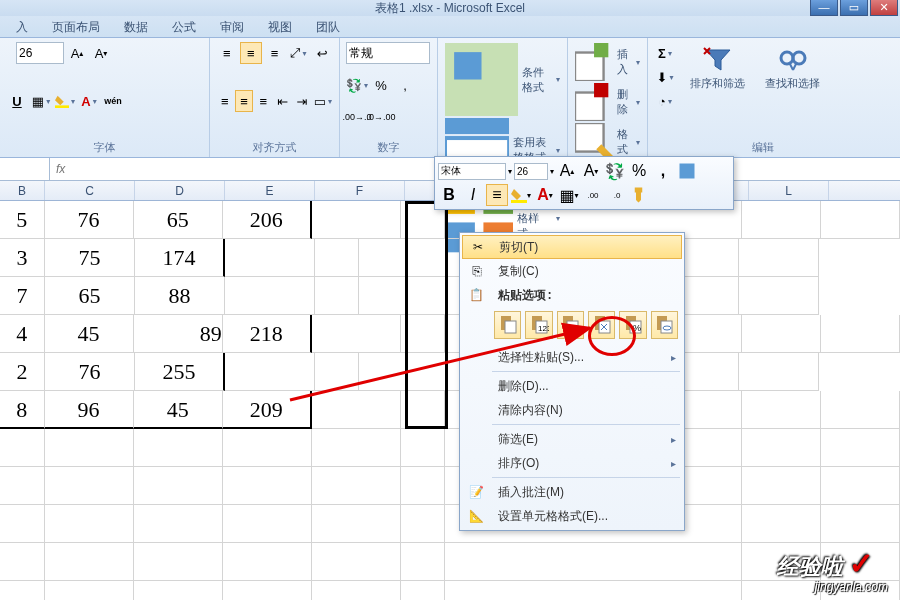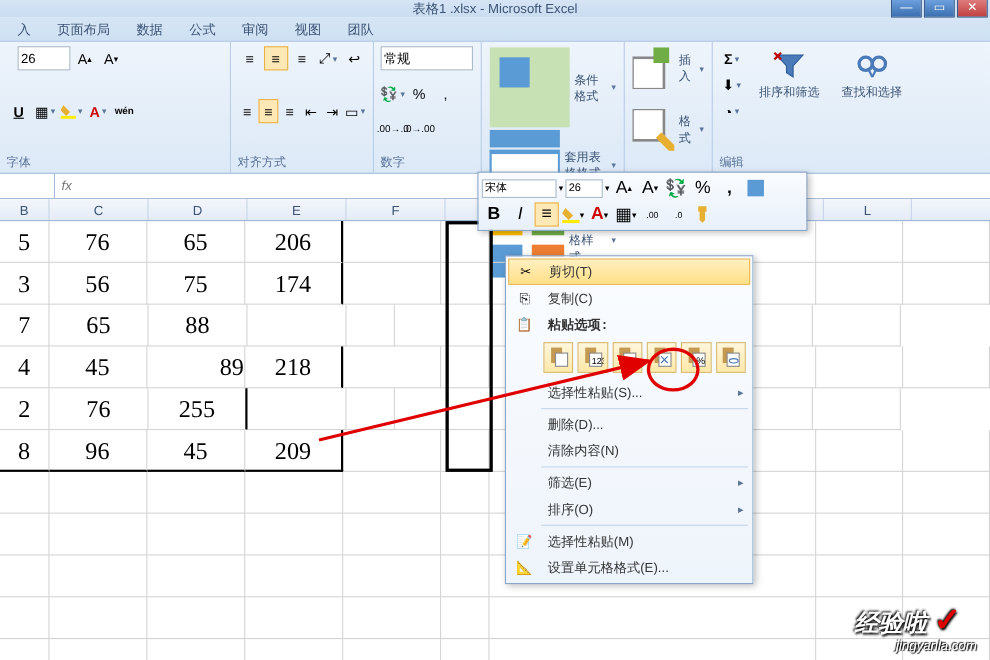--- a/index.html
+++ b/index.html
@@ -11,21 +11,21 @@
 .winbtn { width:28px; height:18px; border:1px solid #3a5a8a; margin-left:2px; background:linear-gradient(#6fa3e0,#3b6fb0); color:#fff; font-size:11px; text-align:center; line-height:16px; }
 .winbtn.close { background:linear-gradient(#e08080,#c04040); }
 
 
 .menutabs { height:22px; background:linear-gradient(#d6e5f5,#cde0f2); border-bottom:1px solid #9ab6dc; display:flex; padding-left:4px; font-size:12px; color:#3b5374; }
 .menutabs div { padding:3px 12px; }
 
 
 .ribbon { height:120px; background:linear-gradient(#eef4fb,#dce9f7); border-bottom:1px solid #9ab6dc; display:flex; position:relative; }
 .rgroup { border-right:1px solid #b8cde6; padding:4px 6px 2px 6px; display:flex; flex-direction:column; justify-content:space-between; }
-.rgroup-label { font-size:11px; color:#5a7399; padding-top:2px; }
+.rgroup-label { text-align:center; font-size:11px; color:#5a7399; padding-top:2px; }
 .rrow { display:flex; align-items:center; gap:2px; }
 .rbtn { width:22px; height:22px; border:1px solid transparent; display:flex; align-items:center; justify-content:center; font-size:13px; }
 .rbtn svg { width:16px; height:16px; }
 .sel { width:78px; height:22px; border:1px solid #abc; font-size:12px; padding:2px; background:#fff; }
 .fsize { width:48px; }
 .bigbtn { display:flex; flex-direction:column; align-items:center; padding:2px 6px; font-size:11px; color:#3b5374; }
 .bigbtn svg { width:32px; height:32px; }
 .medbtn { display:flex; align-items:center; gap:4px; font-size:11px; color:#3b5374; padding:1px; }
 .dd::after { content:'▾'; font-size:8px; margin-left:2px; color:#5a7399; }
 
@@ -186,20 +186,27 @@
   <div class="rgroup" style="width:80px">
     <div class="medbtn dd">
         <svg viewBox="0 0 16 16">
           <rect width="12" height="12" y="4" fill="#fff" stroke="#888"></rect>
           <rect x="8" width="6" height="6" fill="#70ad47"></rect>
         </svg>
         <span>插入</span>
       </div>
     <div class="medbtn dd">
         <svg viewBox="0 0 16 16">
+          <rect width="12" height="12" y="4" fill="#fff" stroke="#888"></rect>
+          <rect x="8" width="6" height="6" fill="#c00000"></rect>
+        </svg>
+        <span>删除</span>
+      </div>
+    <div class="medbtn dd">
+        <svg viewBox="0 0 16 16">
           <rect width="12" height="12" fill="#fff" stroke="#888"></rect>
           <path d="M10 10l6 6" stroke="#e8b030" stroke-width="3"></path>
         </svg>
         <span>格式</span>
       </div>
     <div class="rgroup-label"></div>
   </div>
 
   <div class="rgroup" style="width:230px;border-right:none">
     <div style="display:flex;gap:8px">
@@ -255,21 +262,20 @@
         <div class="cell" style="width: 90px;">65</div>
         <div class="cell thick-r" style="width: 90px;">206</div>
         <div class="cell" style="width: 90px; border-right: 1px solid rgb(212, 212, 212); border-bottom: 1px solid rgb(212, 212, 212);"></div>
         <div class="cell" style="width: 44px; border-right: 1px solid rgb(212, 212, 212); border-bottom: 1px solid rgb(212, 212, 212);"></div>
         <div class="cell" style="width: 300px; border-right: 1px solid rgb(212, 212, 212); border-bottom: 1px solid rgb(212, 212, 212);"></div>
         <div class="cell" style="width: 80px; border-right: 1px solid rgb(212, 212, 212); border-bottom: 1px solid rgb(212, 212, 212);"></div>
         <div class="cell" style="width: 80px; border-right: 1px solid rgb(212, 212, 212); border-bottom: 1px solid rgb(212, 212, 212);"></div>
       </div>
       <div class="row">
         <div class="cell" style="width: 45px;">3</div>
-        <div class="cell" style="width: 90px;">56</div>
         <div class="cell" style="width: 90px;">75</div>
         <div class="cell thick-r" style="width: 90px;">174</div>
         <div class="cell" style="width: 90px; border-right: 1px solid rgb(212, 212, 212); border-bottom: 1px solid rgb(212, 212, 212);"></div>
         <div class="cell" style="width: 44px; border-right: 1px solid rgb(212, 212, 212); border-bottom: 1px solid rgb(212, 212, 212);"></div>
         <div class="cell" style="width: 300px; border-right: 1px solid rgb(212, 212, 212); border-bottom: 1px solid rgb(212, 212, 212);"></div>
         <div class="cell" style="width: 80px; border-right: 1px solid rgb(212, 212, 212); border-bottom: 1px solid rgb(212, 212, 212);"></div>
         <div class="cell" style="width: 80px; border-right: 1px solid rgb(212, 212, 212); border-bottom: 1px solid rgb(212, 212, 212);"></div>
       </div>
       <div class="row">
         <div class="cell" style="width: 45px;">7</div>
@@ -503,21 +509,21 @@
     </div>
   <div class="item sub">
       <div class="iconcol"></div>
       <div class="label">排序(O)</div>
     </div>
   <div class="sep"></div>
   <div class="item">
       <div class="iconcol">
         <span>📝</span>
       </div>
-      <div class="label">选择性粘贴(M)</div>
+      <div class="label">插入批注(M)</div>
     </div>
   <div class="item">
       <div class="iconcol">
         <span>📐</span>
       </div>
       <div class="label">设置单元格格式(E)...</div>
     </div>
 </div>
 
 <div class="redcircle" style="left:588px;top:316px"></div>

